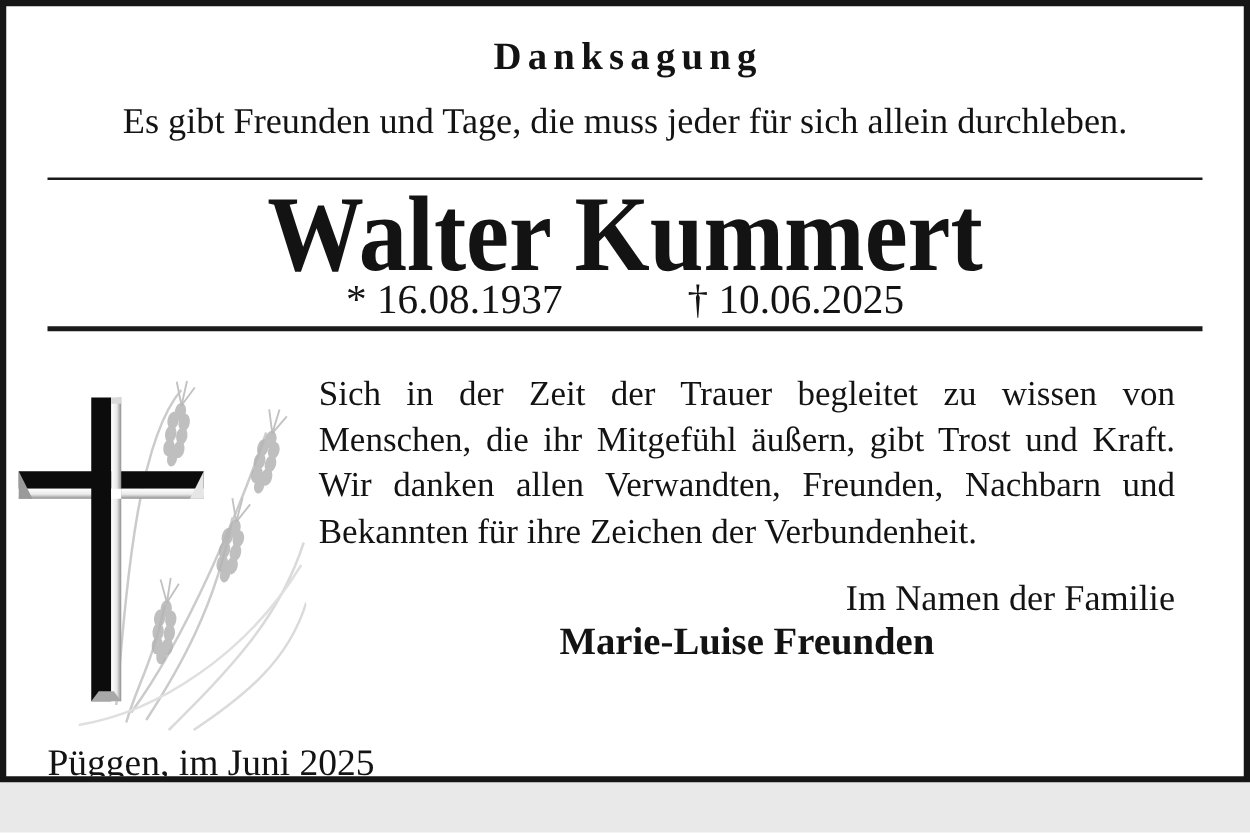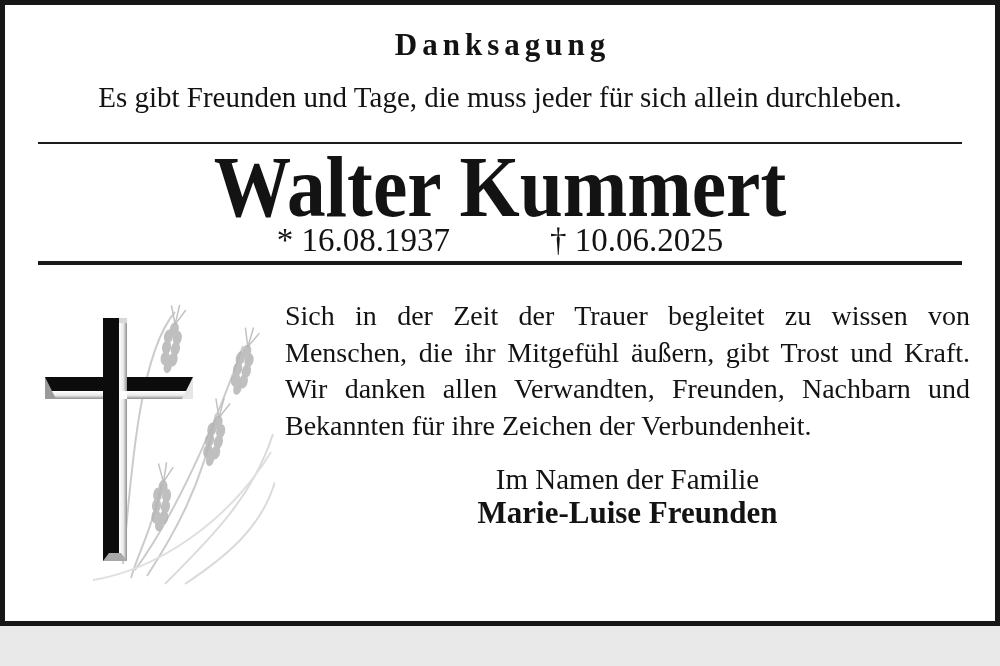--- a/index.html
+++ b/index.html
@@ -39,31 +39,31 @@
     font-weight:bold;
     transform:scaleX(.9);
     transform-origin:50% 50%;
     white-space:nowrap;
   }
   .dates {
     display:flex; justify-content:center; gap:100px;
     font-size:33px; line-height:33px;
     margin-top:-6px;
   }
-  .content-row { display:flex; margin-top:19px; padding-left:30px; }
+  .content-row { display:flex; margin-top:19px; }
   .art { width:240px; height:302px; flex:none; }
   .textcol { margin-left:10px; width:685px; }
   .body-par {
     margin:14px 0 0 0;
     font-size:28px; line-height:36.5px;
     text-align:justify;
     text-justify:inter-word;
   }
   .closing { text-align:center; margin-top:19px; }
-  .closing-line { font-size:29px; line-height:32px; }
+  .closing-line { font-size:29px; line-height:32px;text-align:right; }
   .mourner { font-size:31px; line-height:35px; font-weight:bold; }
   .place-date { margin:8px 0 0 33px; font-size:30px; line-height:34px; }
 </style>
 </head>
 <body>
 
 <div class="page">
 
   <div class="title">Danksagung</div>
 
@@ -143,14 +143,15 @@
     <div class="textcol">
       <p class="body-par">Sich in der Zeit der Trauer begleitet zu wissen von Menschen, die ihr Mitgefühl äußern, gibt Trost und Kraft. Wir danken allen Verwandten, Freunden, Nachbarn und Bekannten für ihre Zeichen der Verbundenheit.</p>
       <div class="closing">
         <div class="closing-line">Im Namen der Familie</div>
         <div class="mourner">Marie-Luise Freunden</div>
       </div>
     </div>
 
   </div>
 
+  <div class="place-date">Püggen, im Juni 2025</div>
 
 </div>
 
 </body></html>

